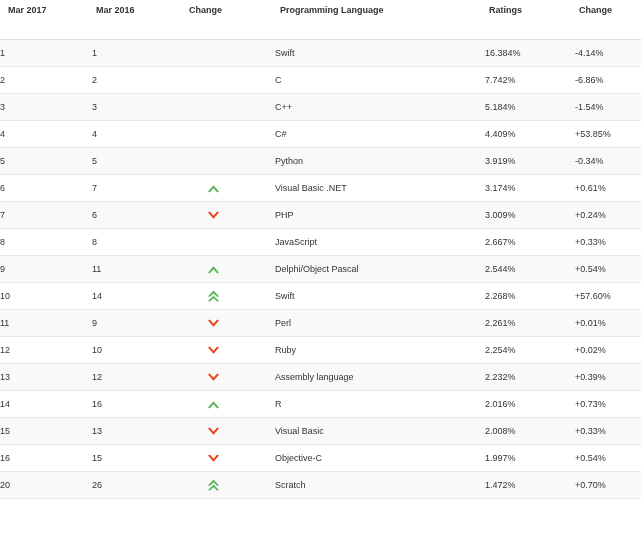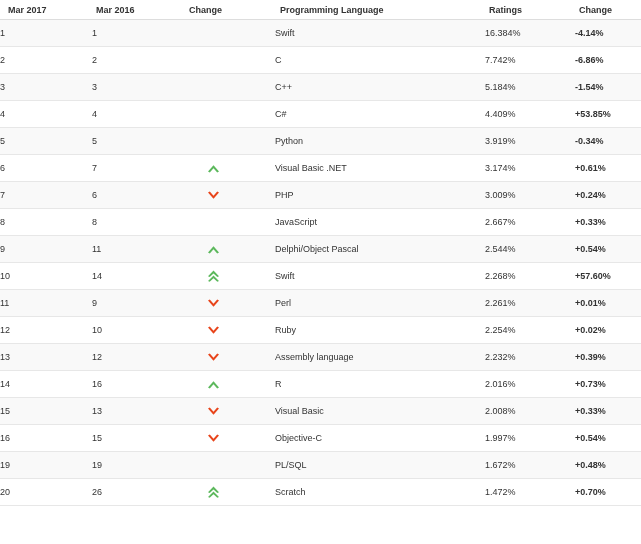--- a/index.html
+++ b/index.html
@@ -25,21 +25,21 @@
   .tiobe-table col.c-change-dir { width: 87px; }
   .tiobe-table col.c-language   { width: 210px; }
   .tiobe-table col.c-ratings    { width: 90px; }
   .tiobe-table col.c-change-pct { width: 66px; }
 
   .tiobe-table thead th {
     text-align: left;
     font-weight: bold;
     font-size: 9px;
     color: #333333;
-    padding: 5px 0 4px 0;
+    padding: 5px 0 24px 0;
     border-bottom: 1px solid #dddddd;
     background: #ffffff;
     vertical-align: bottom;
     white-space: nowrap;
   }
   .tiobe-table thead th.th-rank-now   { padding-left: 8px; }
   .tiobe-table thead th.th-rank-prev  { padding-left: 4px; }
   .tiobe-table thead th.th-change-dir { padding-left: 1px; }
   .tiobe-table thead th.th-language   { padding-left: 5px; margin-top: 20px; }
   .tiobe-table thead th.th-ratings    { padding-left: 4px; }
@@ -56,21 +56,21 @@
     line-height: 26px;
   }
   .tiobe-table tbody tr:nth-child(odd) td { background: #f9f9f9; }
   .tiobe-table tbody tr:nth-child(even) td { background: #ffffff; }
 
   td.cell-rank-now   { padding-left: 8px; }
   td.cell-rank-prev  { padding-left: 4px; }
   td.cell-change-dir { padding-left: 0; text-align: left; }
   td.cell-language   { padding-left: 5px; }
   td.cell-ratings    { padding-left: 4px; }
-  td.cell-change-pct { padding-left: 4px; font-weight: bold; }
+  td.cell-change-pct { padding-left: 4px; }
 
   .dir-wrap {
     display: inline-block;
     width: 24px;
     margin-left: 13px;
     text-align: center;
     line-height: 0;
     vertical-align: middle;
   }
   .dir-icon { display: inline-block; vertical-align: middle; }
@@ -242,28 +242,20 @@
         <td class="cell-rank-now">16</td>
         <td class="cell-rank-prev">15</td>
         <td class="cell-change-dir"><span class="dir-wrap"><span class="dir-icon"><svg width="13" height="9" viewBox="0 0 13 9">
                 <path d="M6.5 7.8 L1 1.4 L2.8 0.6 L6.5 4.8 L10.2 0.6 L12 1.4 Z" fill="#e8441a"></path>
               </svg></span></span></td>
         <td class="cell-language">Objective-C</td>
         <td class="cell-ratings">1.997%</td>
         <td class="cell-change-pct">+0.54%</td>
       </tr>
       <tr>
-        <td class="cell-rank-now">19</td>
-        <td class="cell-rank-prev">19</td>
-        <td class="cell-change-dir"><span class="dir-wrap"></span></td>
-        <td class="cell-language">PL/SQL</td>
-        <td class="cell-ratings">1.672%</td>
-        <td class="cell-change-pct">+0.48%</td>
-      </tr>
-      <tr>
         <td class="cell-rank-now">20</td>
         <td class="cell-rank-prev">26</td>
         <td class="cell-change-dir"><span class="dir-wrap"><span class="dir-icon"><svg width="13" height="13" viewBox="0 0 13 13">
                 <path d="M6.5 0.6 L12 6.2 L10.3 7.0 L6.5 3.4 L2.7 7.0 L1 6.2 Z" fill="#5cb85c"></path>
                 <path d="M6.5 5.4 L12 11.0 L10.3 11.8 L6.5 8.2 L2.7 11.8 L1 11.0 Z" fill="#5cb85c"></path>
               </svg></span></span></td>
         <td class="cell-language">Scratch</td>
         <td class="cell-ratings">1.472%</td>
         <td class="cell-change-pct">+0.70%</td>
       </tr>

